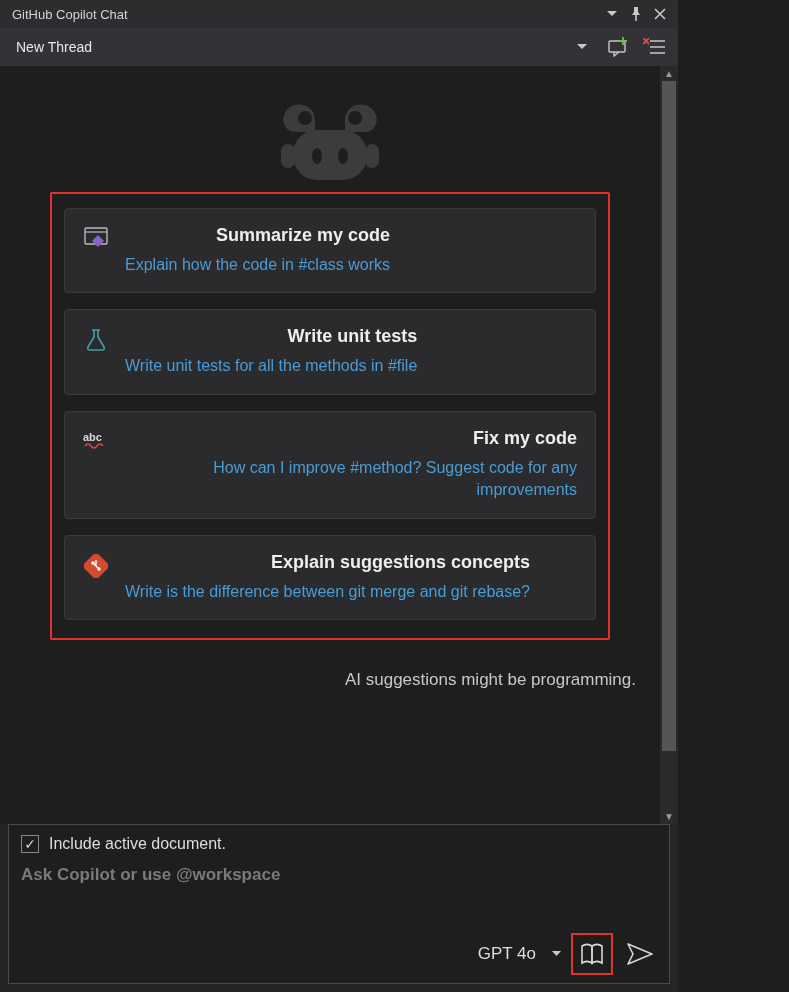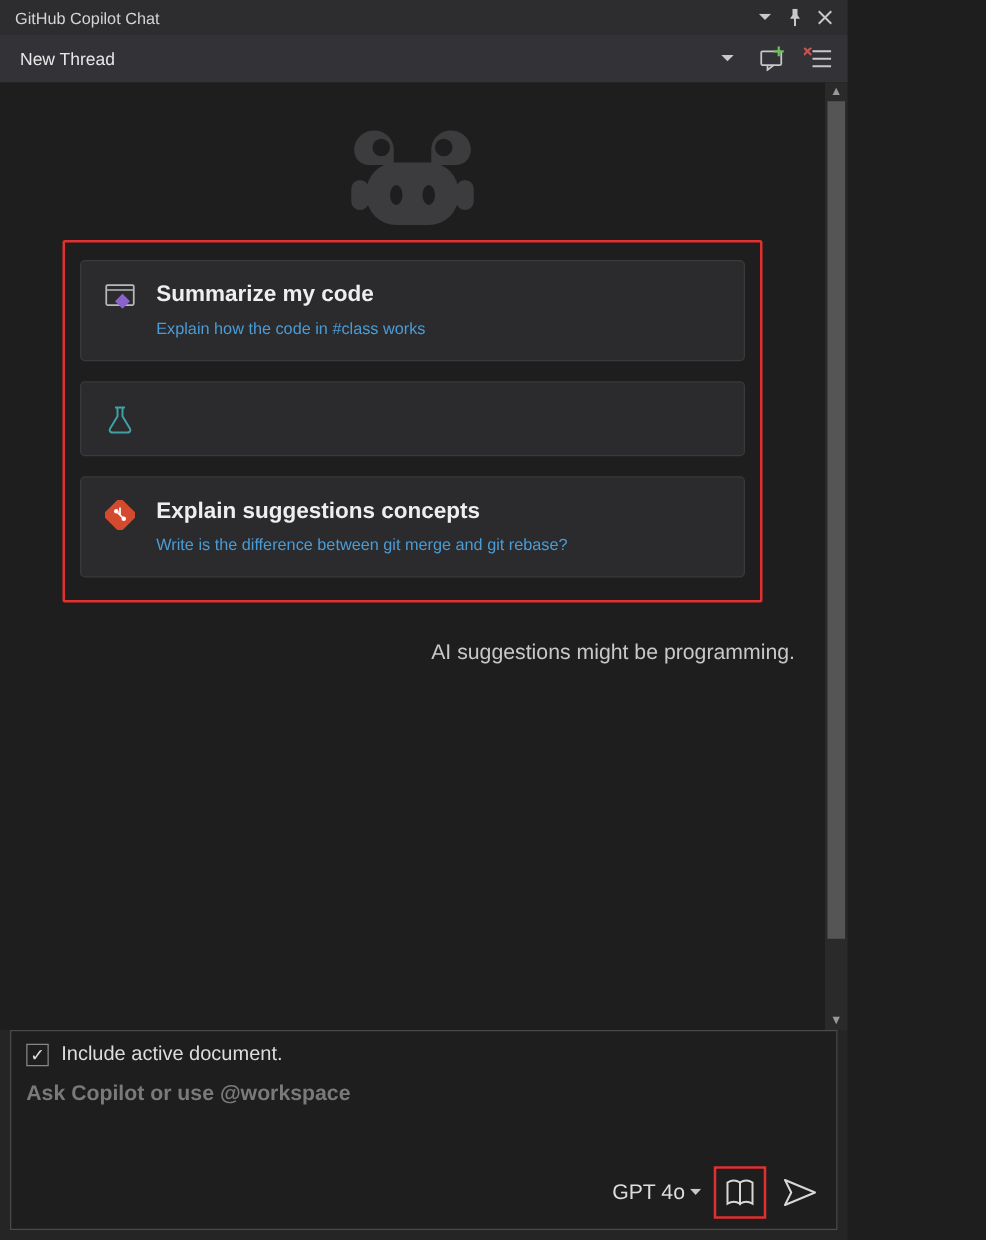--- a/index.html
+++ b/index.html
@@ -17,35 +17,35 @@
   .body { flex: 1; position: relative; background: #1e1e1e; display: flex; }
   .content { flex: 1; padding: 20px 18px 10px 18px; overflow: hidden; position: relative; }
   .scroll { width: 18px; background: #2a2a2a; display: flex; flex-direction: column; align-items: center; }
   .scroll .arrow { color: #999; font-size: 10px; padding: 2px 0; cursor: pointer; }
   .scroll .track { flex: 1; width: 100%; position: relative; }
   .scroll .thumb { position: absolute; left: 2px; right: 2px; top: 0; height: 92%; background: #555; border-radius: 0; }
 
   .logo { display: flex; justify-content: center; margin-top: 6px; }
   .welcome { text-align: center; color: #d8d8d8; font-size: 18px; margin: 24px 0 20px; }
 
-  .promptbox { border: 2px solid #e03131; border-radius: 2px; padding: 14px 12px 18px; margin: 0 auto; width: 560px; }
+  .promptbox { border: 2px solid #e03131; border-radius: 2px; padding: 14px 12px 18px; margin: 0 auto; width: 560px; text-align: right; }
   .card { background: #2b2b2d; border: 1px solid #3a3a3c; border-radius: 4px; padding: 16px 18px; margin-bottom: 16px; display: flex; gap: 16px; cursor: pointer; }
   .card:last-child { margin-bottom: 0; }
   .card .icon { width: 26px; flex-shrink: 0; display: flex; justify-content: center; padding-top: 2px; }
   .card .title { color: #eee; font-size: 18px; font-weight: 600; margin-bottom: 8px; }
-  .card .subtitle { color: #4a9cd6; font-size: 13px; line-height: 1.4; }
+  .card .subtitle { color: #4a9cd6; font-size: 16px; line-height: 1.4; }
 
   .notice { text-align: right; color: #c8c8c8; font-size: 17px; margin: 30px 6px 10px 0; }
 
   .inputarea { border: 1px solid #4a4a4a; margin: 0 8px 8px 8px; padding: 10px 12px 8px; background: #1e1e1e; display: flex; flex-direction: column; height: 160px; }
   .checkrow { display: flex; align-items: center; gap: 10px; font-size: 16px; color: #ddd; margin-bottom: 12px; }
   .checkrow .chk { width: 18px; height: 18px; border: 1px solid #888; display: inline-flex; align-items: center; justify-content: center; color: #ddd; font-size: 14px; cursor: pointer; }
   .placeholder { color: #7a7a7a; font-size: 17px; flex: 1; font-weight: bold; }
   .bottomrow { display: flex; align-items: center; justify-content: flex-end; gap: 10px; padding-top: 4px; }
-  .model { color: #ddd; font-size: 17px; display: flex; align-items: center; gap: 4px; cursor: pointer; }
+  .model { color: #ddd; font-size: 17px; display: flex; align-items: center; gap: 16px; cursor: pointer; }
   .bookbtn { width: 42px; height: 42px; border: 2px solid #e03131; display: flex; align-items: center; justify-content: center; cursor: pointer; }
   .sendbtn { width: 34px; height: 34px; display: flex; align-items: center; justify-content: center; cursor: pointer; }
 
   svg { display: block; }
 </style>
 </head>
 <body>
 
 <div class="window">
 
@@ -127,22 +127,38 @@
             <div class="subtitle">Explain how the code in #class works</div>
           </div>
         </div>
 
         <div class="card">
           <div class="icon">
             <svg width="22" height="24" viewBox="0 0 22 24">
               <path d="M7 2h8M9 2v7l-6 10a2 2 0 0 0 2 3h12a2 2 0 0 0 2-3L13 9V2" fill="none" stroke="#3fa0a8" stroke-width="1.6" stroke-linejoin="round"></path>
             </svg>
           </div>
-        </div>
-
+          <div>
+            <div class="title">Write unit tests</div>
+            <div class="subtitle">Write unit tests for all the methods in #file</div>
+          </div>
+        </div>
+
+        <div class="card">
+          <div class="icon">
+            <svg width="26" height="22" viewBox="0 0 26 22">
+              <text x="0" y="11" font-size="11" font-weight="700" fill="#d8d8d8" font-family="Segoe UI, Arial">abc</text>
+              <path d="M2 16 q3 -4 6 0 q3 4 6 0 q3 -4 6 0" fill="none" stroke="#d04848" stroke-width="1.6"></path>
+            </svg>
+          </div>
+          <div>
+            <div class="title">Fix my code</div>
+            <div class="subtitle">How can I improve #method? Suggest code for any improvements</div>
+          </div>
+        </div>
 
         <div class="card">
           <div class="icon">
             <svg width="24" height="24" viewBox="0 0 24 24">
               <rect x="2" y="2" width="20" height="20" rx="3" transform="rotate(45 12 12)" fill="#d44a2e"></rect>
               <circle cx="9" cy="9" r="1.8" fill="#fff"></circle>
               <circle cx="15" cy="15" r="1.8" fill="#fff"></circle>
               <path d="M9 9 L15 15 M12 6v6" stroke="#fff" stroke-width="1.4"></path>
             </svg>
           </div>

